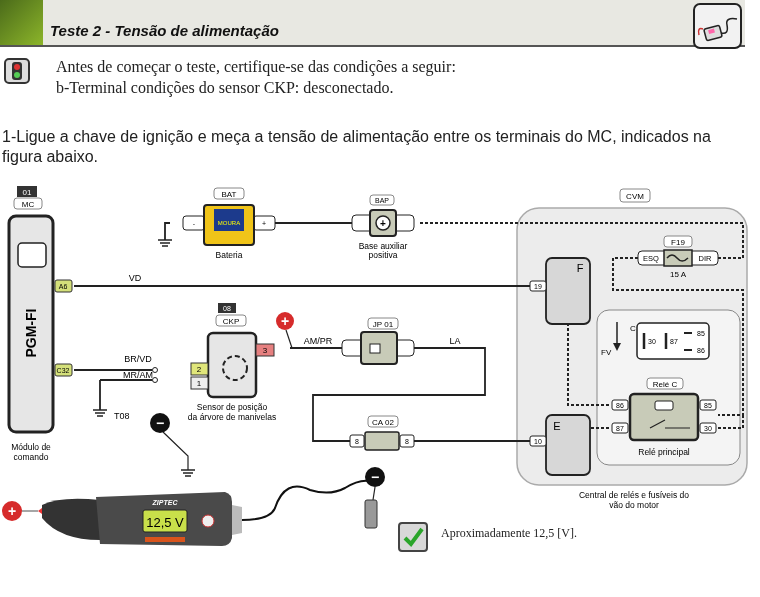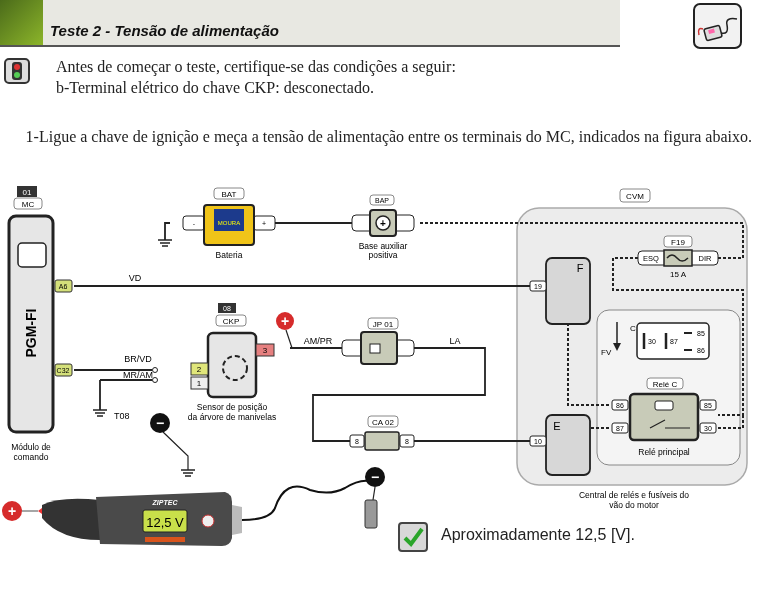--- a/index.html
+++ b/index.html
@@ -1,26 +1,26 @@
 <!DOCTYPE html>
 <html><head>
 <meta charset="utf-8">
 <style>
   html,body{margin:0;padding:0;background:#fff;}
   body{width:760px;height:597px;position:relative;overflow:hidden;font-family:"Liberation Sans",sans-serif;color:#222;}
-  .header{position:absolute;left:0;top:0;width:620px;height:45px;background:#e8e8e2;border-bottom:2px solid #555;}
+  .header{position:absolute;left:0;top:0;width:745px;height:45px;background:#e8e8e2;border-bottom:2px solid #555;}
   .header-green{position:absolute;left:0;top:0;width:43px;height:45px;background:linear-gradient(135deg,#4b6b1a,#8cb52a);}
   .header-title{position:absolute;left:50px;top:22px;font-size:15px;font-weight:bold;font-style:italic;color:#111;}
   .header-icon{position:absolute;left:693px;top:3px;width:45px;height:42px;border:2px solid #222;border-radius:7px;background:#f2f2f2;}
   .intro-icon{position:absolute;left:4px;top:58px;width:22px;height:22px;border:2px solid #333;border-radius:5px;background:#ddd;}
   .intro{position:absolute;left:56px;top:56px;font-family:"Liberation Serif",serif;font-size:16px;line-height:21px;}
-  .step{position:absolute;left:2px;top:127px;width:750px;font-family:Liberation Serif, serif;font-size:16px;line-height:20px;text-align:right;}
+  .step{position:absolute;left:2px;top:127px;width:750px;font-family:Liberation Sans, sans-serif;font-size:16px;line-height:20px;}
   svg text{font-family:"Liberation Sans",sans-serif;}
   .result-check{position:absolute;left:398px;top:522px;width:26px;height:26px;border:2px solid #444;border-radius:4px;background:#d8d8d8;}
-  .result-text{position:absolute;left:441px;top:526px;font-family:Liberation Sans, sans-serif;font-size:16px;}
+  .result-text{position:absolute;left:441px;top:526px;font-family:Liberation Serif, serif;font-size:12px;}
 </style>
 </head>
 <body>
 
 <div class="header">
   <div class="header-green"></div>
   <div class="header-title">Teste 2 - Tensão de alimentação</div>
   <div class="header-icon">
     <svg width="45" height="42" viewBox="0 0 45 42">
       <path d="M4 30 Q2 22 8 24" stroke="#c33" fill="none" stroke-width="1.5"></path>
@@ -33,21 +33,21 @@
 
 <div class="intro-icon">
   <svg width="22" height="22" viewBox="0 0 22 22">
     <rect x="6" y="2" width="10" height="18" rx="3" fill="#333"></rect>
     <circle cx="11" cy="7" r="3" fill="#d33"></circle>
     <circle cx="11" cy="15" r="3" fill="#5c5"></circle>
   </svg>
 </div>
 <div class="intro">
   <div>Antes de começar o teste, certifique-se das condições a seguir:</div>
-  <div>b-Terminal elétrico do chave CKP: desconectado.</div>
+  <div>b-Terminal condições do sensor CKP: desconectado.</div>
 </div>
 
 <div class="step">1-Ligue a chave de ignição e meça a tensão de alimentação entre os terminais do MC, indicados na figura abaixo.</div>
 
 <svg width="760" height="597" style="position:absolute;left:0;top:0;">
 
   <rect x="517" y="208" width="230" height="277" rx="22" fill="#ececec" stroke="#aaa" stroke-width="1.5"></rect>
   <rect x="620" y="189" width="30" height="13" rx="3" fill="#fff" stroke="#888"></rect>
   <text x="635" y="199" font-size="8" text-anchor="middle">CVM</text>
   <text x="634" y="498" font-size="8.5" text-anchor="middle">Central de relés e fusíveis do</text>

